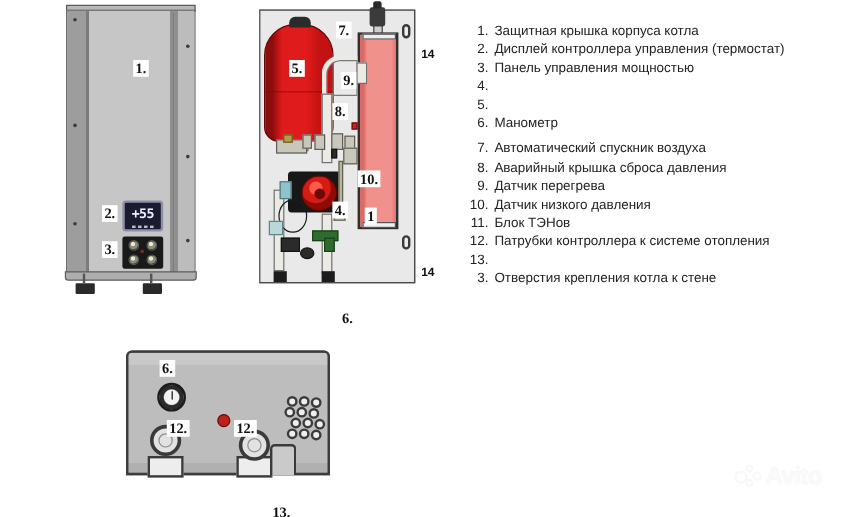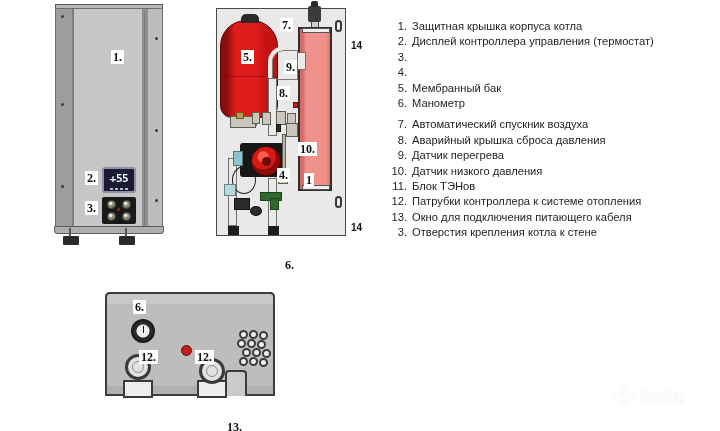--- a/index.html
+++ b/index.html
@@ -357,27 +357,27 @@
     <div class="leg-row">
       <span class="leg-num">1.</span>
       <span class="leg-txt">Защитная крышка корпуса котла</span>
     </div>
     <div class="leg-row">
       <span class="leg-num">2.</span>
       <span class="leg-txt">Дисплей контроллера управления (термостат)</span>
     </div>
     <div class="leg-row">
       <span class="leg-num">3.</span>
+      <span class="leg-txt">Панель управления мощностью</span>
     </div>
     <div class="leg-row">
       <span class="leg-num">4.</span>
     </div>
     <div class="leg-row">
       <span class="leg-num">5.</span>
-      <span class="leg-txt">Мембранный бак</span>
     </div>
     <div class="leg-row">
       <span class="leg-num">6.</span>
       <span class="leg-txt">Манометр</span>
     </div>
     <div class="leg-row" style="margin-top:6px;">
       <span class="leg-num">7.</span>
       <span class="leg-txt">Автоматический спускник воздуха</span>
     </div>
     <div class="leg-row">
@@ -395,21 +395,20 @@
     <div class="leg-row">
       <span class="leg-num">11.</span>
       <span class="leg-txt">Блок ТЭНов</span>
     </div>
     <div class="leg-row">
       <span class="leg-num">12.</span>
       <span class="leg-txt">Патрубки контроллера к системе отопления</span>
     </div>
     <div class="leg-row">
       <span class="leg-num">13.</span>
-      <span class="leg-txt">Окно для подключения питающего кабеля</span>
     </div>
     <div class="leg-row">
       <span class="leg-num">3.</span>
       <span class="leg-txt">Отверстия крепления котла к стене</span>
     </div>
   </div>
 
   <div id="wm">
     <span class="logo">
       <i class="a"></i>

